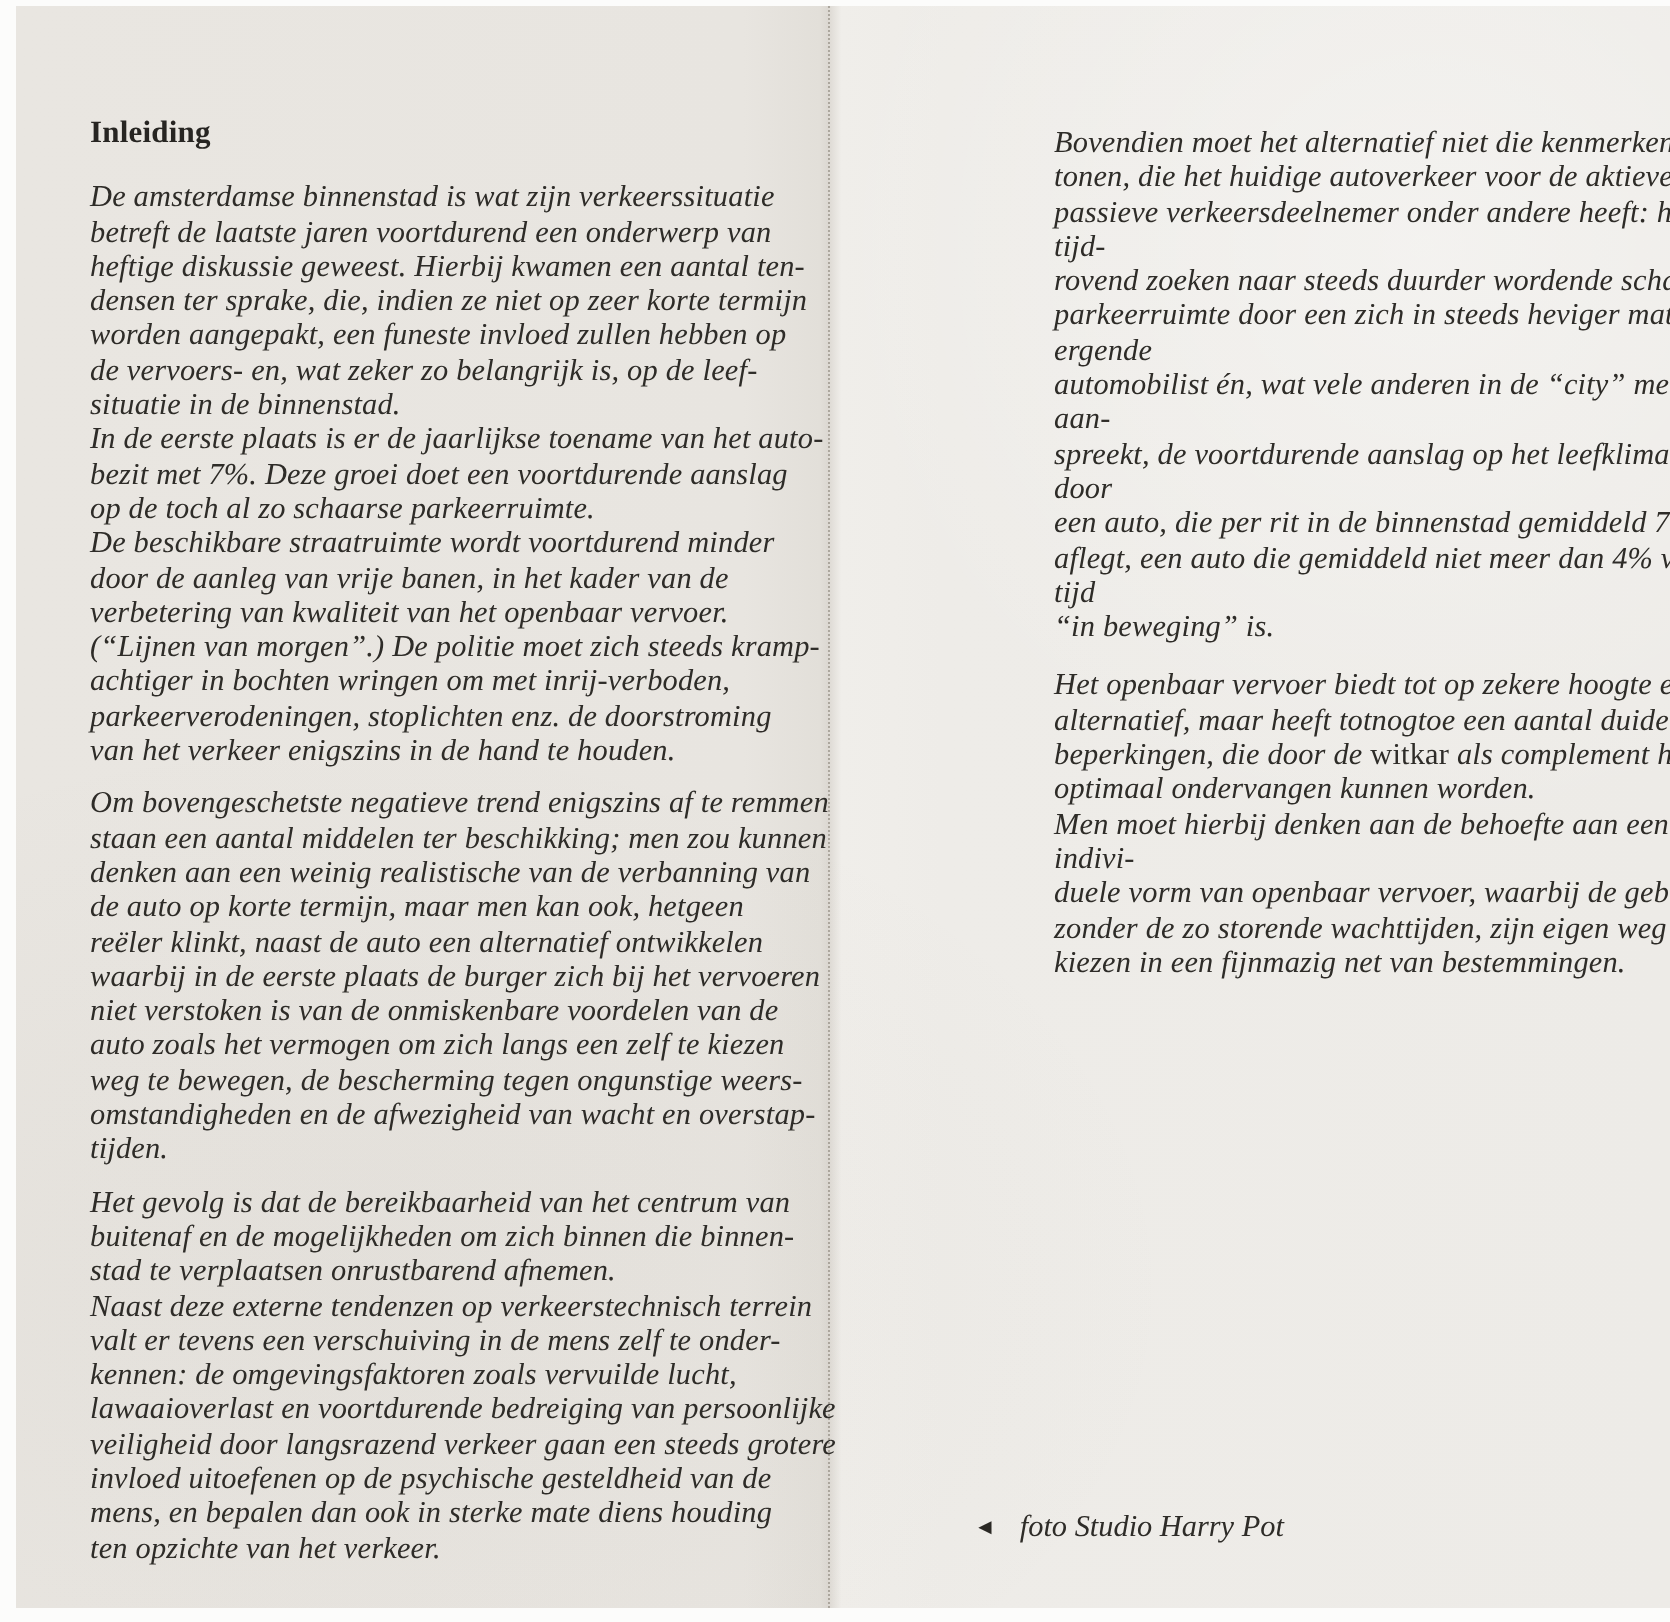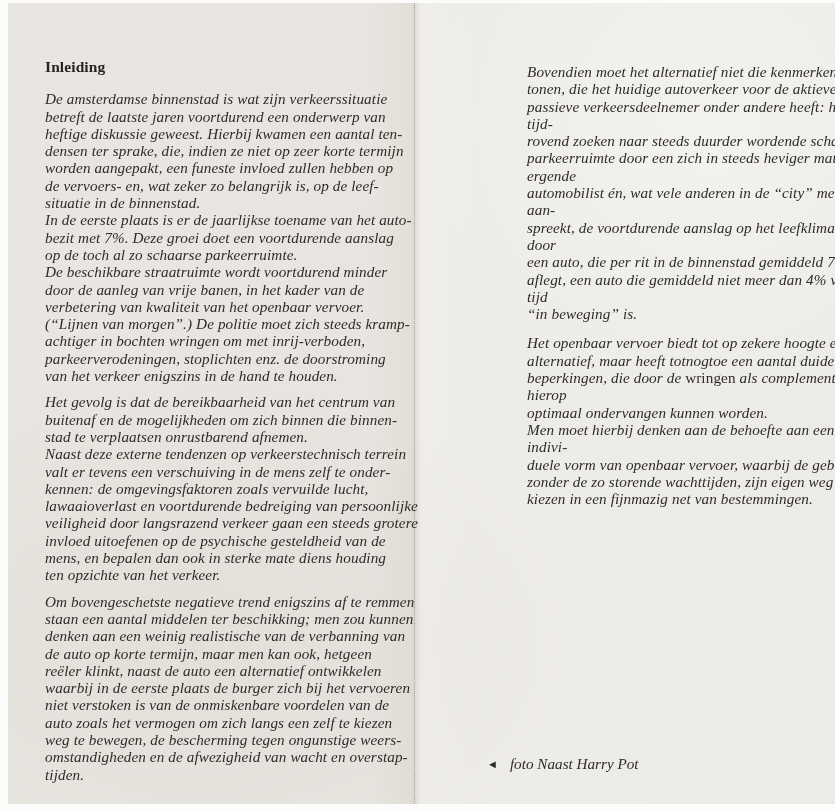--- a/index.html
+++ b/index.html
@@ -116,66 +116,66 @@
 bezit met 7%. Deze groei doet een voortdurende aanslag
 op de toch al zo schaarse parkeerruimte.
 De beschikbare straatruimte wordt voortdurend minder
 door de aanleg van vrije banen, in het kader van de
 verbetering van kwaliteit van het openbaar vervoer.
 (“Lijnen van morgen”.) De politie moet zich steeds kramp-
 achtiger in bochten wringen om met inrij-verboden,
 parkeerverodeningen, stoplichten enz. de doorstroming
 van het verkeer enigszins in de hand te houden.</p>
 
+      <p class="para">Om bovengeschetste negatieve trend enigszins af te remmen
+staan een aantal middelen ter beschikking; men zou kunnen
+denken aan een weinig realistische van de verbanning van
+de auto op korte termijn, maar men kan ook, hetgeen
+reëler klinkt, naast de auto een alternatief ontwikkelen
+waarbij in de eerste plaats de burger zich bij het vervoeren
+niet verstoken is van de onmiskenbare voordelen van de
+auto zoals het vermogen om zich langs een zelf te kiezen
+weg te bewegen, de bescherming tegen ongunstige weers-
+omstandigheden en de afwezigheid van wacht en overstap-
+tijden.</p>
+
       <p class="para">Het gevolg is dat de bereikbaarheid van het centrum van
 buitenaf en de mogelijkheden om zich binnen die binnen-
 stad te verplaatsen onrustbarend afnemen.
 Naast deze externe tendenzen op verkeerstechnisch terrein
 valt er tevens een verschuiving in de mens zelf te onder-
 kennen: de omgevingsfaktoren zoals vervuilde lucht,
 lawaaioverlast en voortdurende bedreiging van persoonlijke
 veiligheid door langsrazend verkeer gaan een steeds grotere
 invloed uitoefenen op de psychische gesteldheid van de
 mens, en bepalen dan ook in sterke mate diens houding
 ten opzichte van het verkeer.</p>
-
-      <p class="para">Om bovengeschetste negatieve trend enigszins af te remmen
-staan een aantal middelen ter beschikking; men zou kunnen
-denken aan een weinig realistische van de verbanning van
-de auto op korte termijn, maar men kan ook, hetgeen
-reëler klinkt, naast de auto een alternatief ontwikkelen
-waarbij in de eerste plaats de burger zich bij het vervoeren
-niet verstoken is van de onmiskenbare voordelen van de
-auto zoals het vermogen om zich langs een zelf te kiezen
-weg te bewegen, de bescherming tegen ongunstige weers-
-omstandigheden en de afwezigheid van wacht en overstap-
-tijden.</p>
     </div>
 
     <div class="col col-right">
       <p class="para">Bovendien moet het alternatief niet die kenmerken ver-
 tonen, die het huidige autoverkeer voor de aktieve en
 passieve verkeersdeelnemer onder andere heeft: het tijd-
 rovend zoeken naar steeds duurder wordende schaarse
 parkeerruimte door een zich in steeds heviger mate ergende
 automobilist én, wat vele anderen in de “city” meer aan-
 spreekt, de voortdurende aanslag op het leefklimaat door
 een auto, die per rit in de binnenstad gemiddeld 700 m.
 aflegt, een auto die gemiddeld niet meer dan 4% van de tijd
 “in beweging” is.</p>
 
       <p class="para"><span>Het openbaar vervoer biedt tot op zekere hoogte een
 alternatief, maar heeft totnogtoe een aantal duidelijke
-beperkingen, die door de </span><span class="roman">wringen</span><span> als complement hierop
+beperkingen, die door de </span><span class="roman">witkar</span><span> als complement hierop
 optimaal ondervangen kunnen worden.
 Men moet hierbij denken aan de behoefte aan een indivi-
 duele vorm van openbaar vervoer, waarbij de gebruiker
 zonder de zo storende wachttijden, zijn eigen weg mag
 kiezen in een fijnmazig net van bestemmingen.</span></p>
     </div>
 
     <div class="photo-credit">
       <span class="arrow">◄</span>
-      <span class="credit-text">foto Naast Harry Pot</span>
+      <span class="credit-text">foto Studio Harry Pot</span>
     </div>
 
   </div>
 </div>
 
 </body></html>

